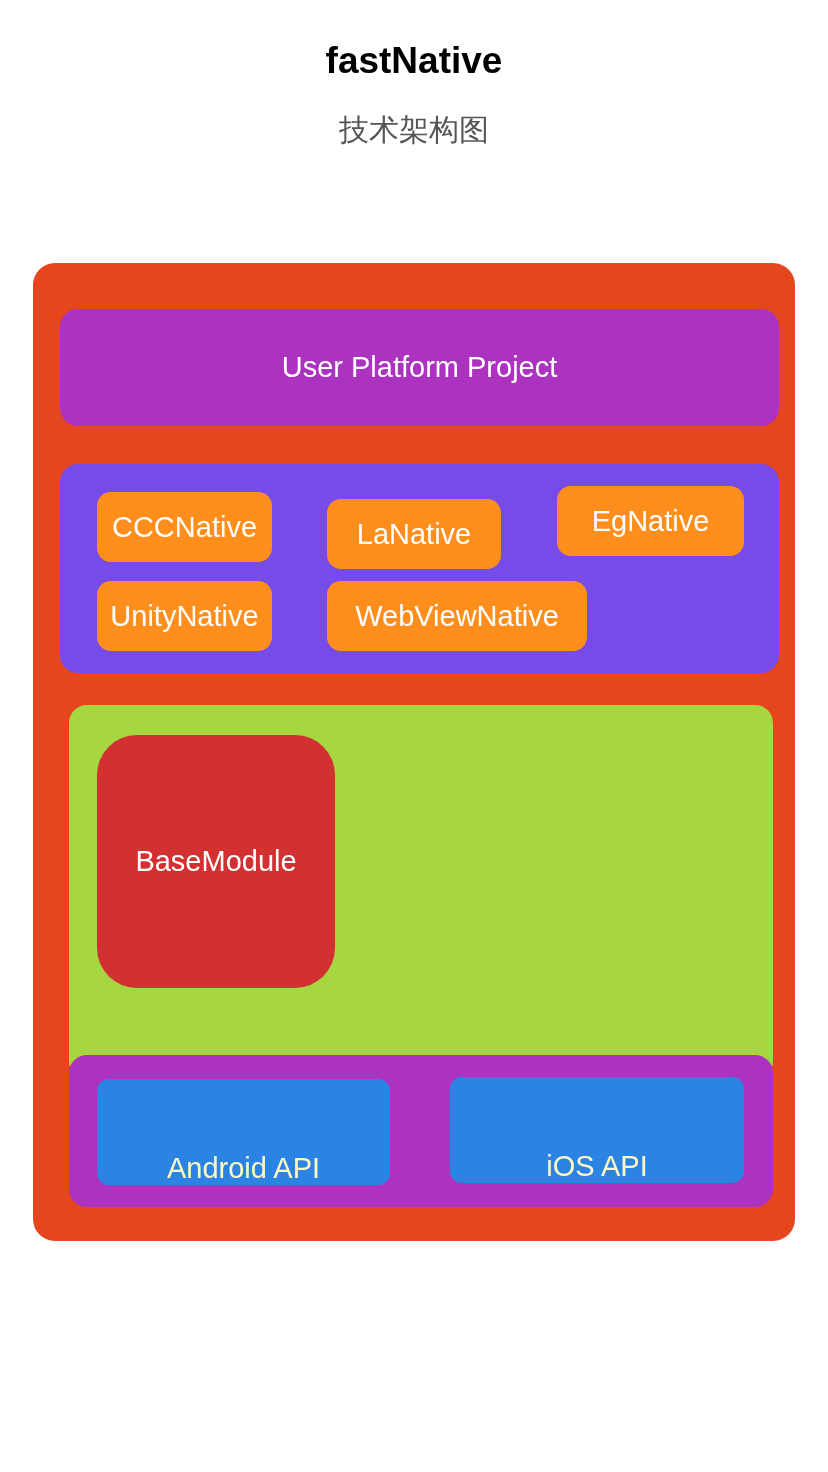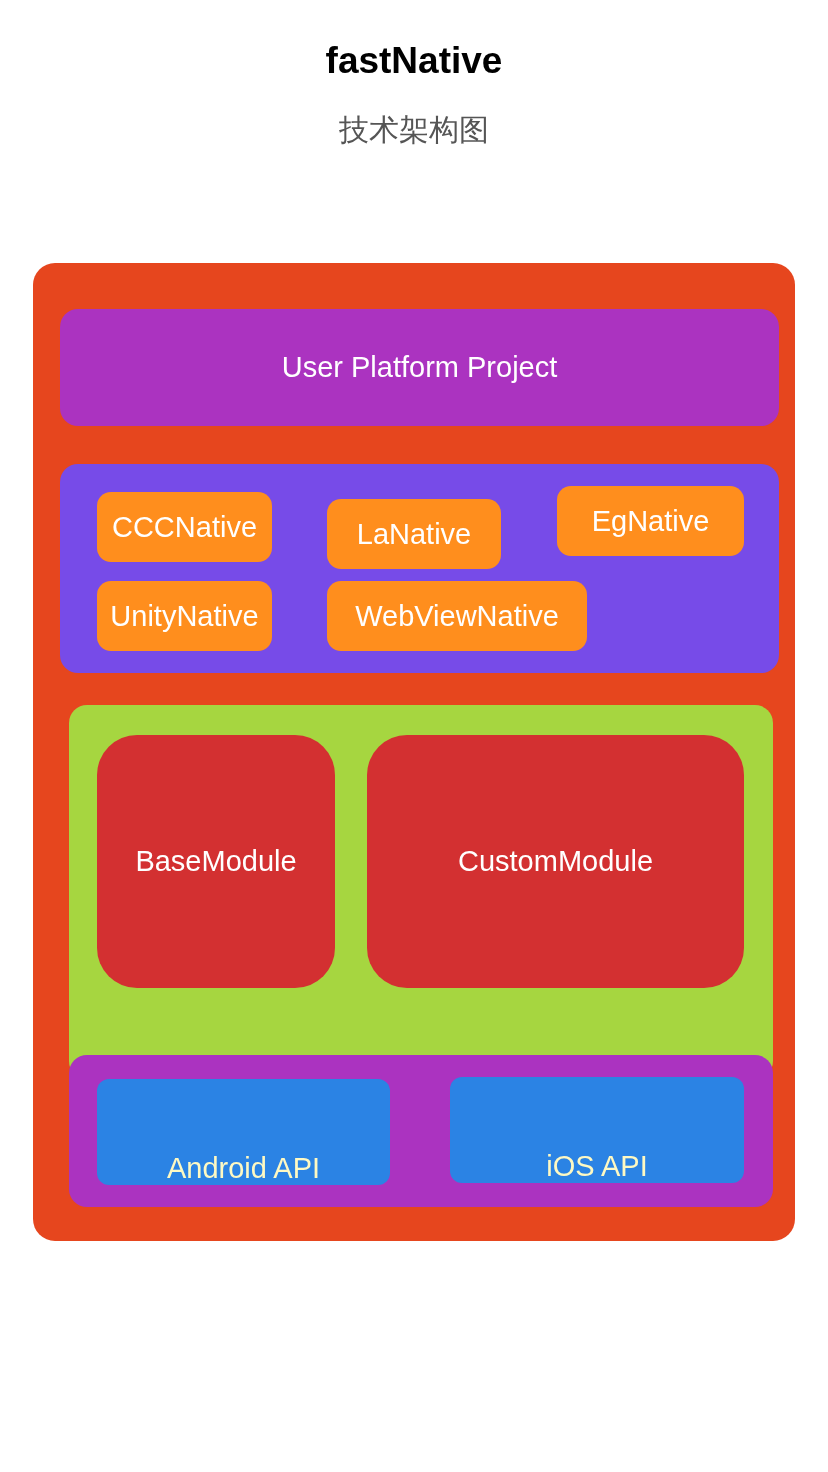--- a/index.html
+++ b/index.html
@@ -40,23 +40,20 @@
       </div>
     <div class="chip" style="left: 267px; top: 117px; width: 260px; height: 70px; background: rgb(255, 142, 29); text-align: right;">
         <span>WebViewNative</span>
       </div>
   </div>
 
   <div class="layer" style="left: 36px; top: 442px; width: 704px; height: 374px; background: rgb(166, 214, 64);">
     <div class="mod" style="left: 28px; top: 30px; width: 238px; height: 253px; background: rgb(211, 48, 49);">
         <span>BaseModule</span>
       </div>
-    <div class="mod" style="left: 298px; top: 30px; width: 377px; height: 253px; background: rgb(211, 48, 49);">
-        <span>CustomModule</span>
-      </div>
   </div>
 
   <div class="layer" style="left: 36px; top: 792px; width: 704px; height: 152px; background: rgb(171, 51, 192);">
     <div class="api" style="left: 28px; top: 24px; width: 293px; height: 106px; background: rgb(43, 131, 228);">
         <span>Android API</span>
       </div>
     <div class="api" style="left: 381px; top: 22px; width: 294px; height: 106px; background: rgb(43, 131, 228);">
         <span>iOS API</span>
       </div>
   </div>

